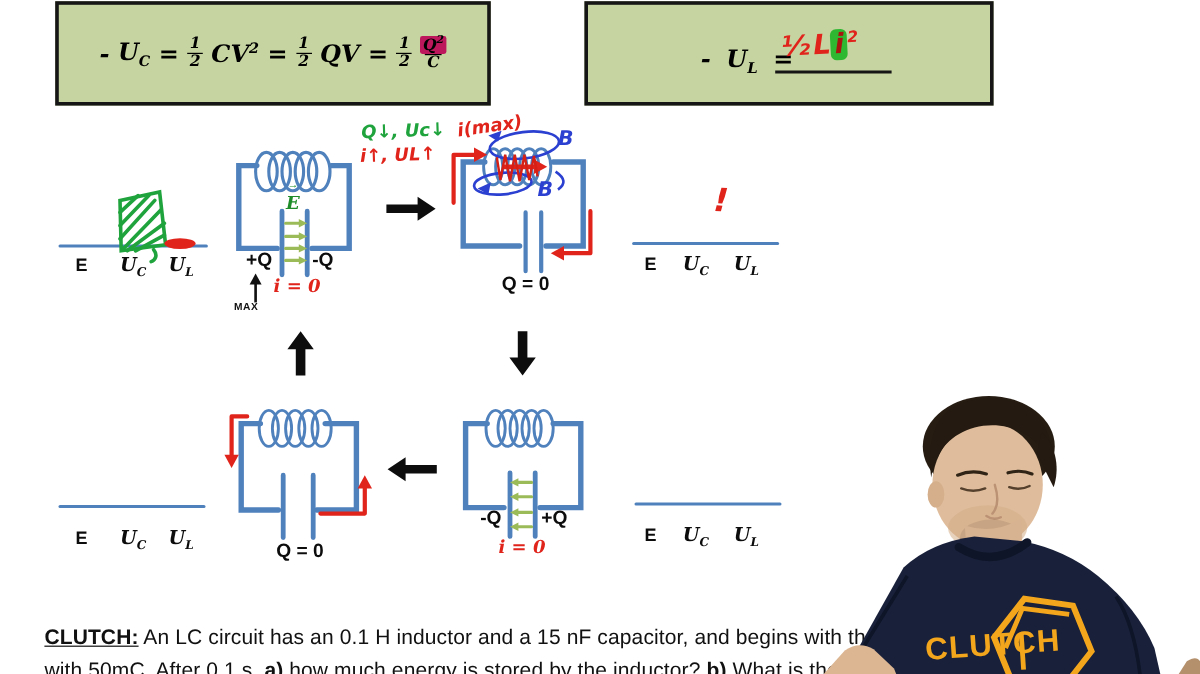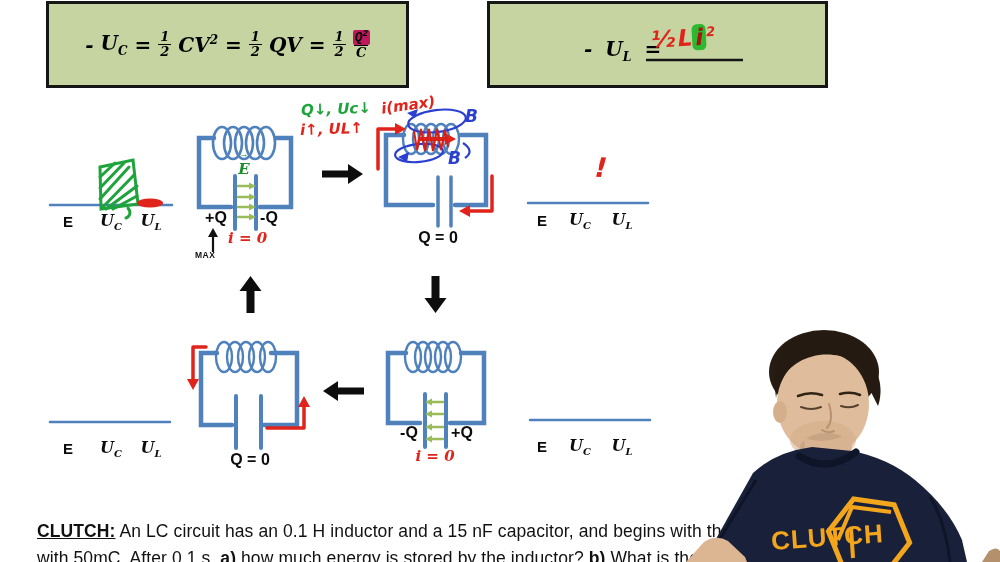--- a/index.html
+++ b/index.html
@@ -10,21 +10,21 @@
   
   .gbox{position:absolute;background:#c6d4a1;border:3px solid #161616;box-sizing:border-box;}
   .frow{display:flex;align-items:center;justify-content:center;height:100%;gap:7px;
         font-family:"DejaVu Serif",serif;font-style:italic;font-weight:bold;
         font-size:20px;color:#000;}
   .frow sub{font-size:12px;}
   .frac{display:inline-flex;flex-direction:column;align-items:center;line-height:1.05;
         font-size:13px;}
   .frac .den{border-top:1.6px solid #000;padding:0 2px;}
   .frac .num{padding:0 2px;}
-  .hl-y{background:#be185d;border-radius:2px;font-family:Liberation Mono, monospace;}
+  .hl-y{background:#be185d;border-radius:2px;}
   .math{font-family:"DejaVu Serif",serif;font-style:italic;font-weight:bold;color:#000;}
   .math sub{font-size:62%;}
   
   .hand{font-family:"DejaVu Sans",sans-serif;font-style:italic;font-weight:bold;}
   .red{color:#e0241c;}
   .green{color:#1fa33c;}
   .blue{color:#2b3fd0;}
   .hl-g{background:#2eb832;border-radius:5px;padding:0 3px;color:#a81410;}
   
   .qlab{font-family:"Liberation Sans",sans-serif;font-weight:bold;font-size:16px;color:#0c0c0c;}

